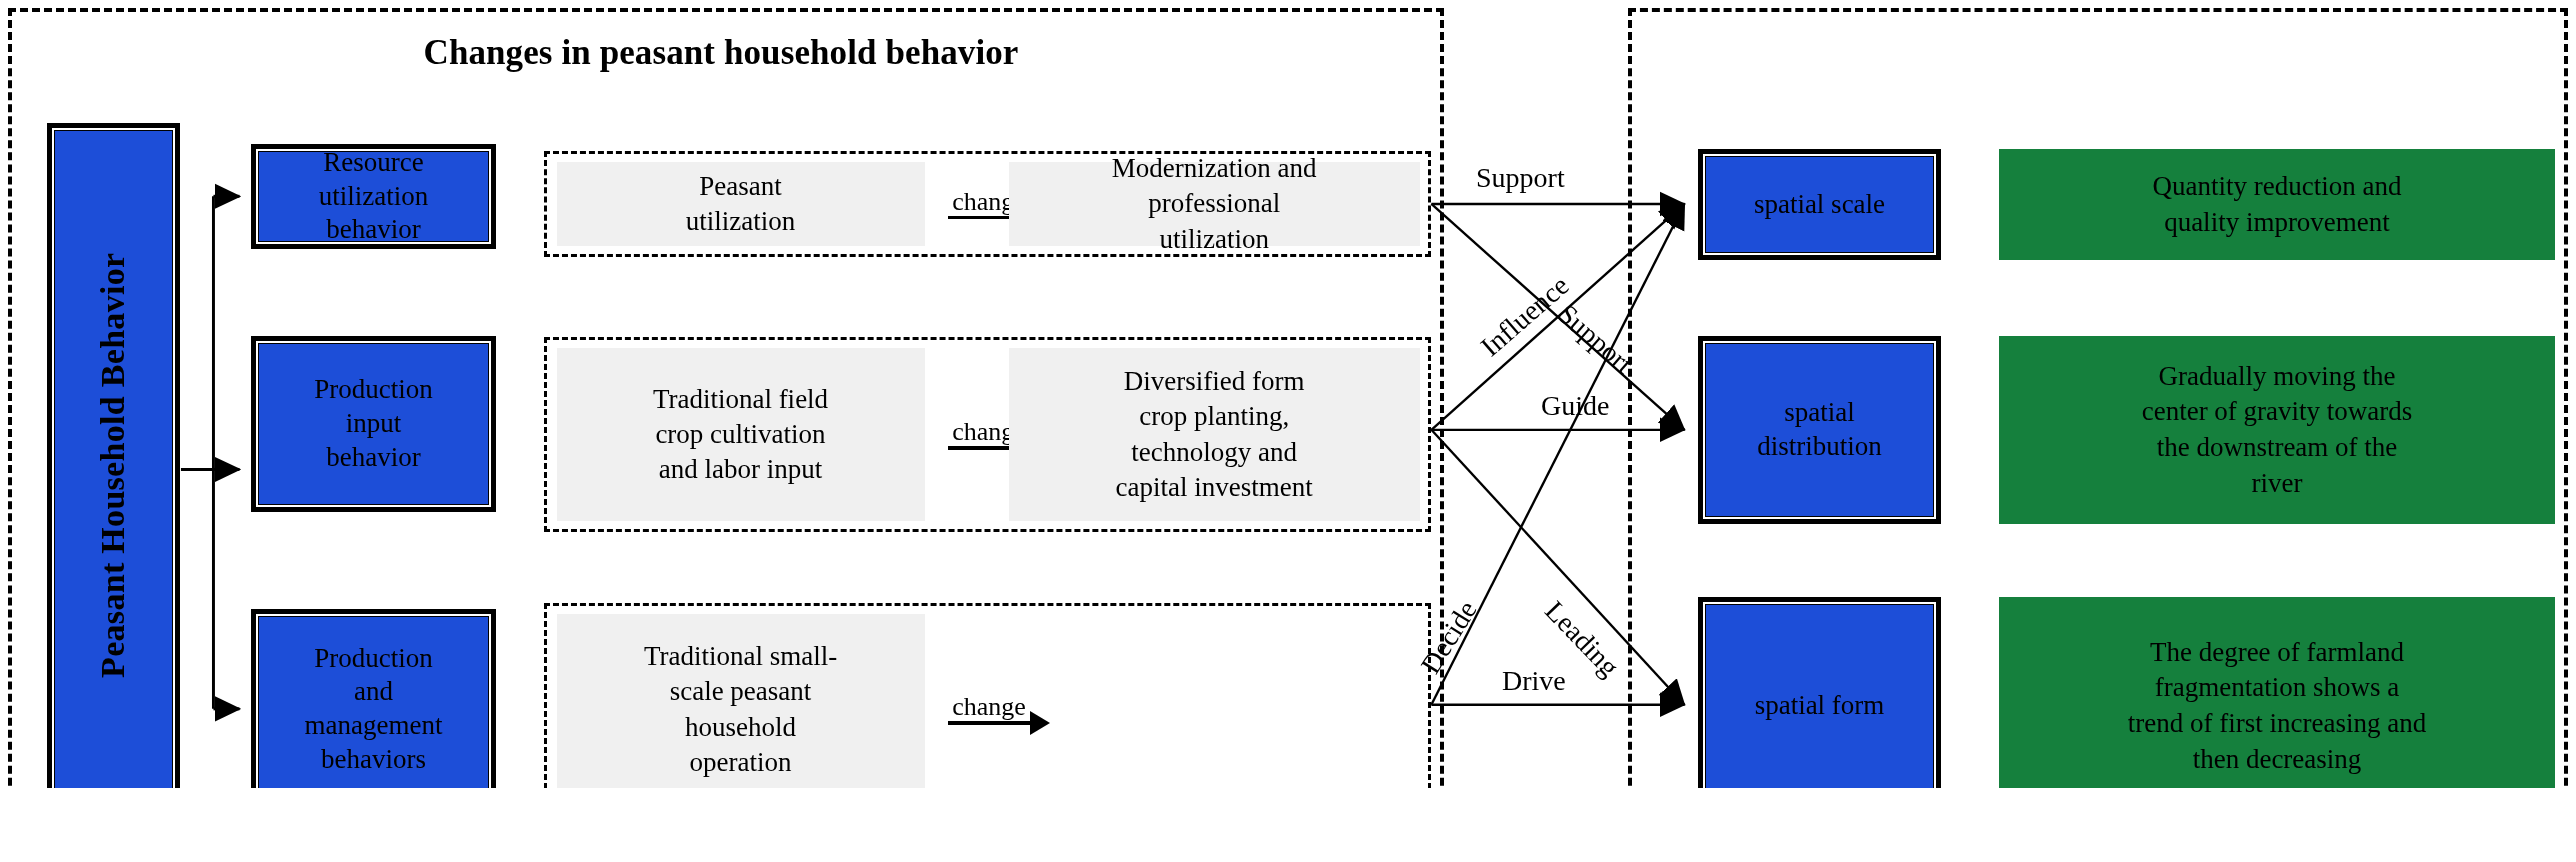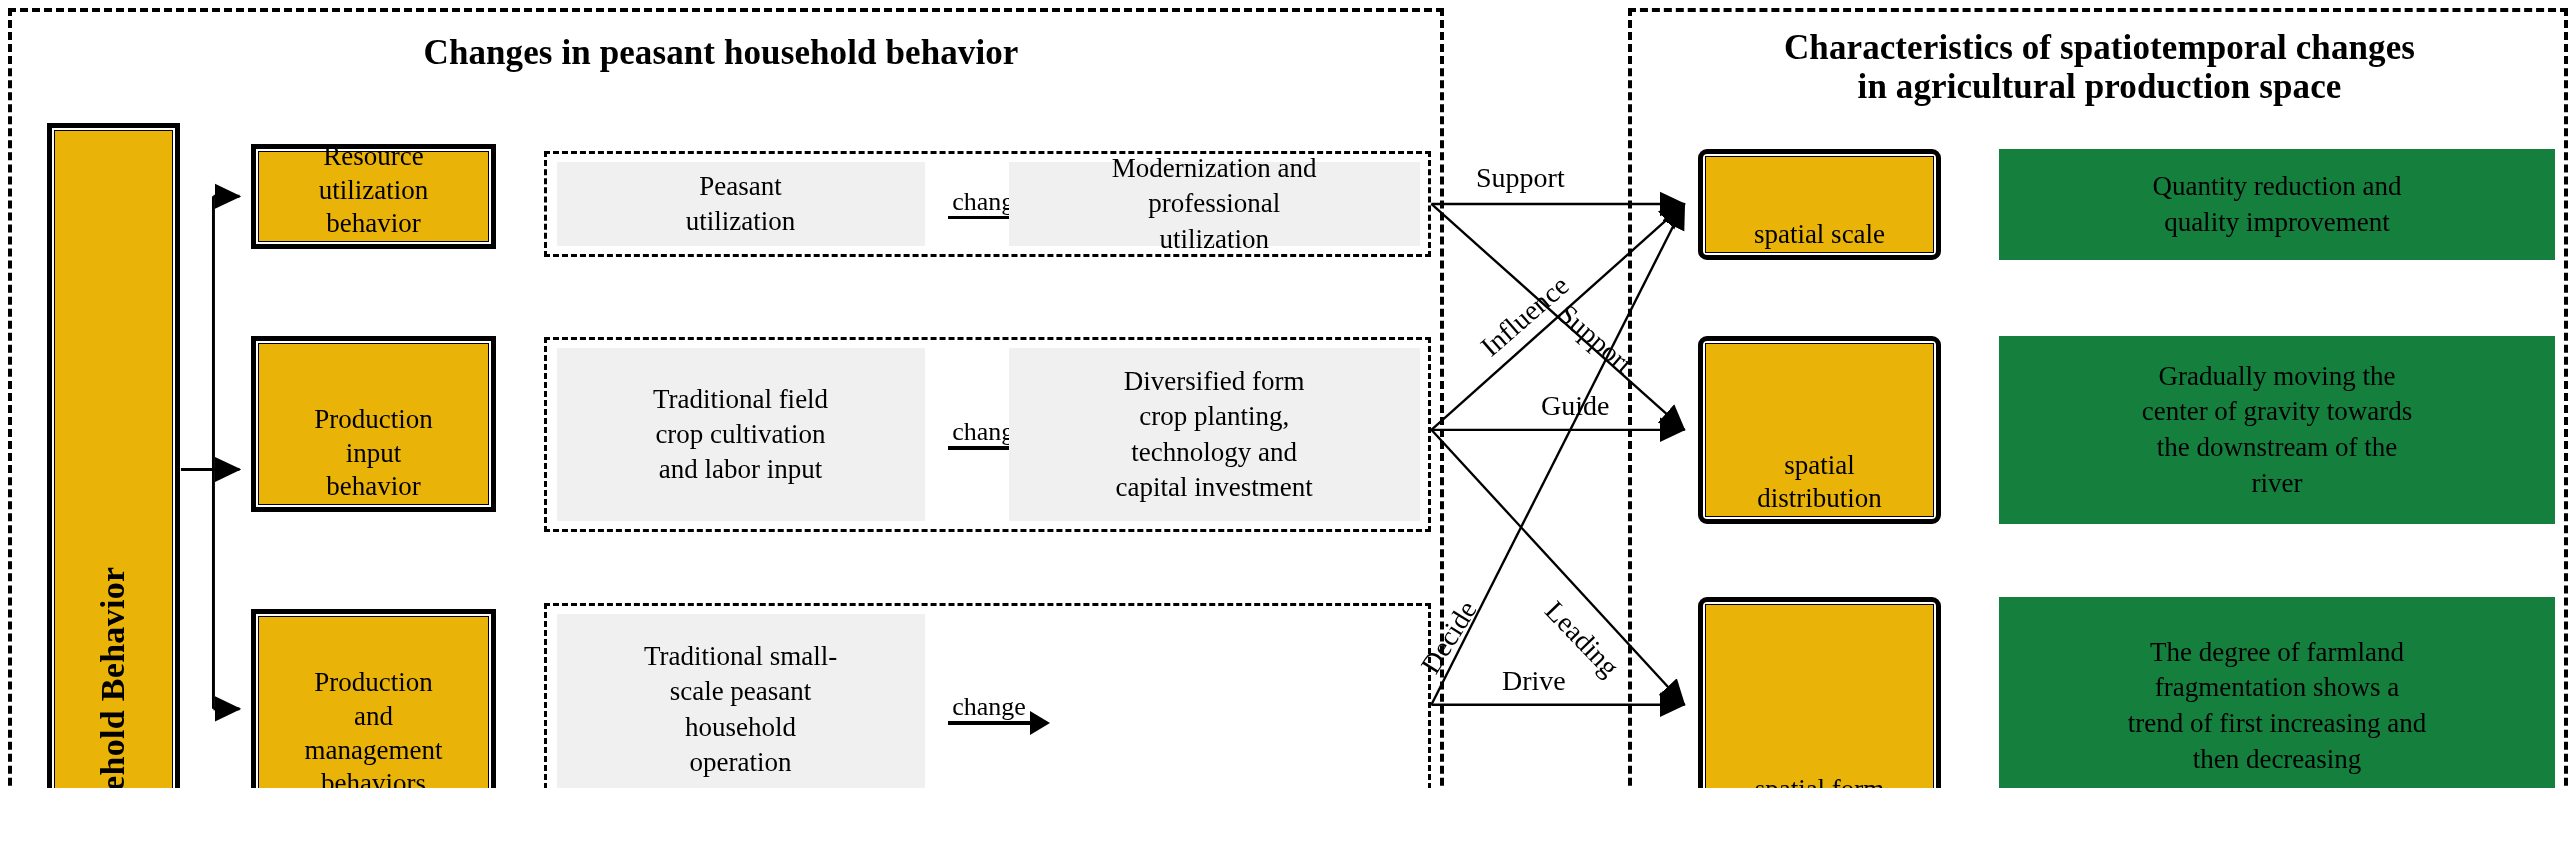--- a/index.html
+++ b/index.html
@@ -33,24 +33,24 @@
     white-space:pre-line;
   }
   #title-left{ left:35px; top:33px; width:1372px; }
   #title-right{ left:1638px; top:28px; width:923px; }
 
   
   .hbox{
     position:absolute;
     box-sizing:border-box;
     border:3px solid #000;
-    background:#eab308;
+    background:#1d4ed8;
     box-shadow:0 0 0 2.4px #fff inset, 0 0 0 0 #000;
     display:flex;
-    align-items:flex-end;
+    align-items:center;
     justify-content:center;
     text-align:center;
     font-size:27px;
     line-height:1.25;
     white-space:pre-line;
     padding:3px 6px;
   }
   .hbox.thick{ border-width:5.3px; }
   .hbox .inner-rule{
     position:absolute; left:2.4px; top:2.4px; right:2.4px; bottom:2.4px;
@@ -112,21 +112,21 @@
     position:relative; width:83px; height:3.5px; background:#000;
   }
   .change-line::after{
     content:""; position:absolute; right:-19px; top:-10px;
     border-left:20px solid #000;
     border-top:12px solid transparent;
     border-bottom:12px solid transparent;
   }
 
   
-  .spatial-box{ left:1698px; width:243px;border-radius:9px; }
+  .spatial-box{ left:1698px; width:243px; }
   #spatial-0{ top:149px; height:111px; }
   #spatial-1{ top:336px; height:188px; }
   #spatial-2{ top:597px; height:218px; }
 
   .desc-cell{
     position:absolute; left:1999px; width:556px;
     background:#15803d;
     display:flex; align-items:center; justify-content:center;
     text-align:center; font-size:27px; line-height:1.32;
     white-space:pre-line; box-sizing:border-box; padding:4.7px 9.5px;
@@ -148,22 +148,20 @@
 </style>
 </head>
 <body>
 
 <div id="stage">
 
   <div class="panel" id="panel-left"></div>
   <div class="panel" id="panel-right"></div>
 
   <div class="panel-title" id="title-left">Changes in peasant household behavior</div>
-  <div class="panel-title" id="title-right">Characteristics of spatiotemporal changes
-in agricultural production space</div>
 
   <div class="hbox thick" id="root-box">
     <span class="inner-rule"></span>
     <span id="root-label">Peasant Household Behavior</span>
   </div>
 
   <div class="hbox thick behavior-box" id="behavior-0">
     <span class="inner-rule"></span>
     <span>Resource
 utilization

